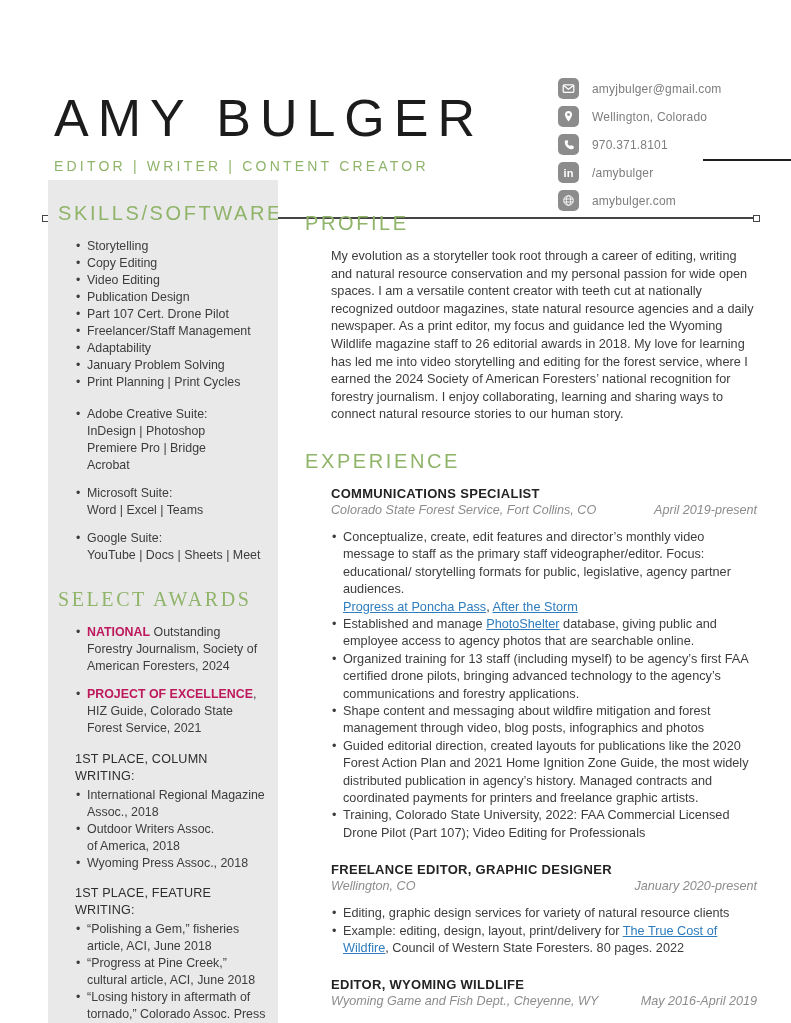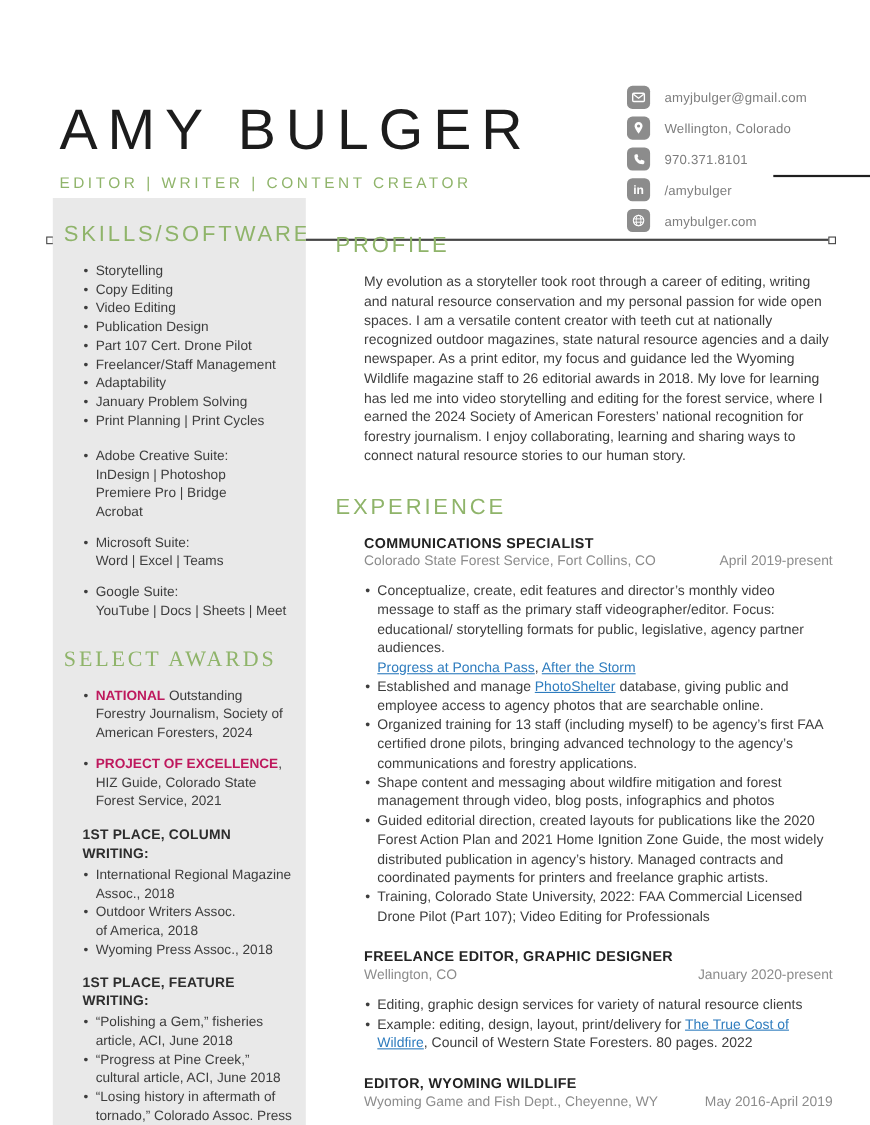--- a/index.html
+++ b/index.html
@@ -4,21 +4,21 @@
 <style>
   html,body{margin:0;padding:0;background:#fff;}
   .page{width:791px;height:1023px;position:relative;background:#fff;overflow:hidden;
         font-family:"Liberation Sans",sans-serif;color:#3d3d3d;}
   
   .hdr{position:relative;height:178px;margin-top:40px;}
   .hdr-left{position:absolute;left:54px;top:52px;}
   .person-name{margin:0;font-size:52px;font-weight:300;letter-spacing:9px;color:#1c1c1c;
                font-family:"Liberation Sans",sans-serif;line-height:1;}
   .tagline{margin-top:14px;font-size:14px;letter-spacing:3.2px;color:#8fb46a;font-weight:400;}
-  .hdr-right{position:absolute;left:570px;top:38px;}
+  .hdr-right{position:absolute;left:558px;top:38px;}
   .c-row{display:flex;align-items:center;margin-bottom:7px;height:21px;}
   .cicon{width:21px;height:21px;border-radius:5px;background:#8c8c8c;display:flex;
          align-items:center;justify-content:center;flex:0 0 21px;}
   .cicon svg{display:block;}
   .cicon .in-txt{color:#fff;font-size:11px;font-weight:bold;font-family:"Liberation Sans",sans-serif;}
   .c-txt{margin-left:13px;font-size:12px;color:#7d7d7d;letter-spacing:.2px;}
   .stray-line{position:absolute;left:703px;top:119px;width:88px;height:2px;background:#1f1f1f;}
   .divider{position:absolute;left:45px;top:177px;width:712px;height:2px;background:#454545;}
   .divider::before,.divider::after{content:"";position:absolute;top:-2px;width:5px;height:5px;
      background:#fff;border:1px solid #454545;}
@@ -31,30 +31,30 @@
   .main{flex:1;padding:32px 34px 0 27px;box-sizing:border-box;}
   .sec-title{font-size:20px;letter-spacing:2.6px;color:#8fb46a;font-weight:400;margin:0 0 13px 0;}
   
   .sb-block{margin-bottom:14px;}
   .sb-li{display:flex;font-size:12.4px;line-height:17px;color:#3d3d3d;}
   .sb-li.gap{margin-bottom:11px;}
   .blt{width:11px;flex:0 0 11px;text-align:left;padding-left:1px;}
   .sb-txt{flex:1;white-space:pre-line;}
   .sb-list{padding-left:17px;}
   .b{font-weight:bold;color:#be185d;}
-  .grp-head{font-size:12.6px;font-weight:bold;color:#2d2d2d;line-height:17px;
+  .grp-head{font-size:12.6px;font-weight:normal;color:#2d2d2d;line-height:17px;
             padding-left:17px;margin-top:13px;margin-bottom:2px;letter-spacing:.2px;}
   
   .profile-text{margin:0 0 0 26px;font-size:12.7px;line-height:17.6px;color:#3d3d3d;
                 white-space:pre-line;}
   .xp-wrap{margin-left:26px;}
   .job{margin-bottom:20px;}
   .job-role{font-size:13px;font-weight:bold;color:#232323;letter-spacing:.3px;}
   .job-meta{display:flex;justify-content:space-between;font-size:12.6px;color:#8c8c8c;
-            margin-top:2px;margin-bottom:12px;}
+            margin-top:2px;margin-bottom:12px;font-style:italic;}
   .xp-li{display:flex;font-size:12.7px;line-height:17.4px;color:#3d3d3d;}
   .xp-txt{flex:1;white-space:pre-line;}
   .lnk{color:#2e7cbe;text-decoration:underline;cursor:pointer;}
   .profile-sec{margin-bottom:26px;}
   .exp-title{margin-top:24px;}
 </style>
 </head>
 <body>
 
 <div class="page">

